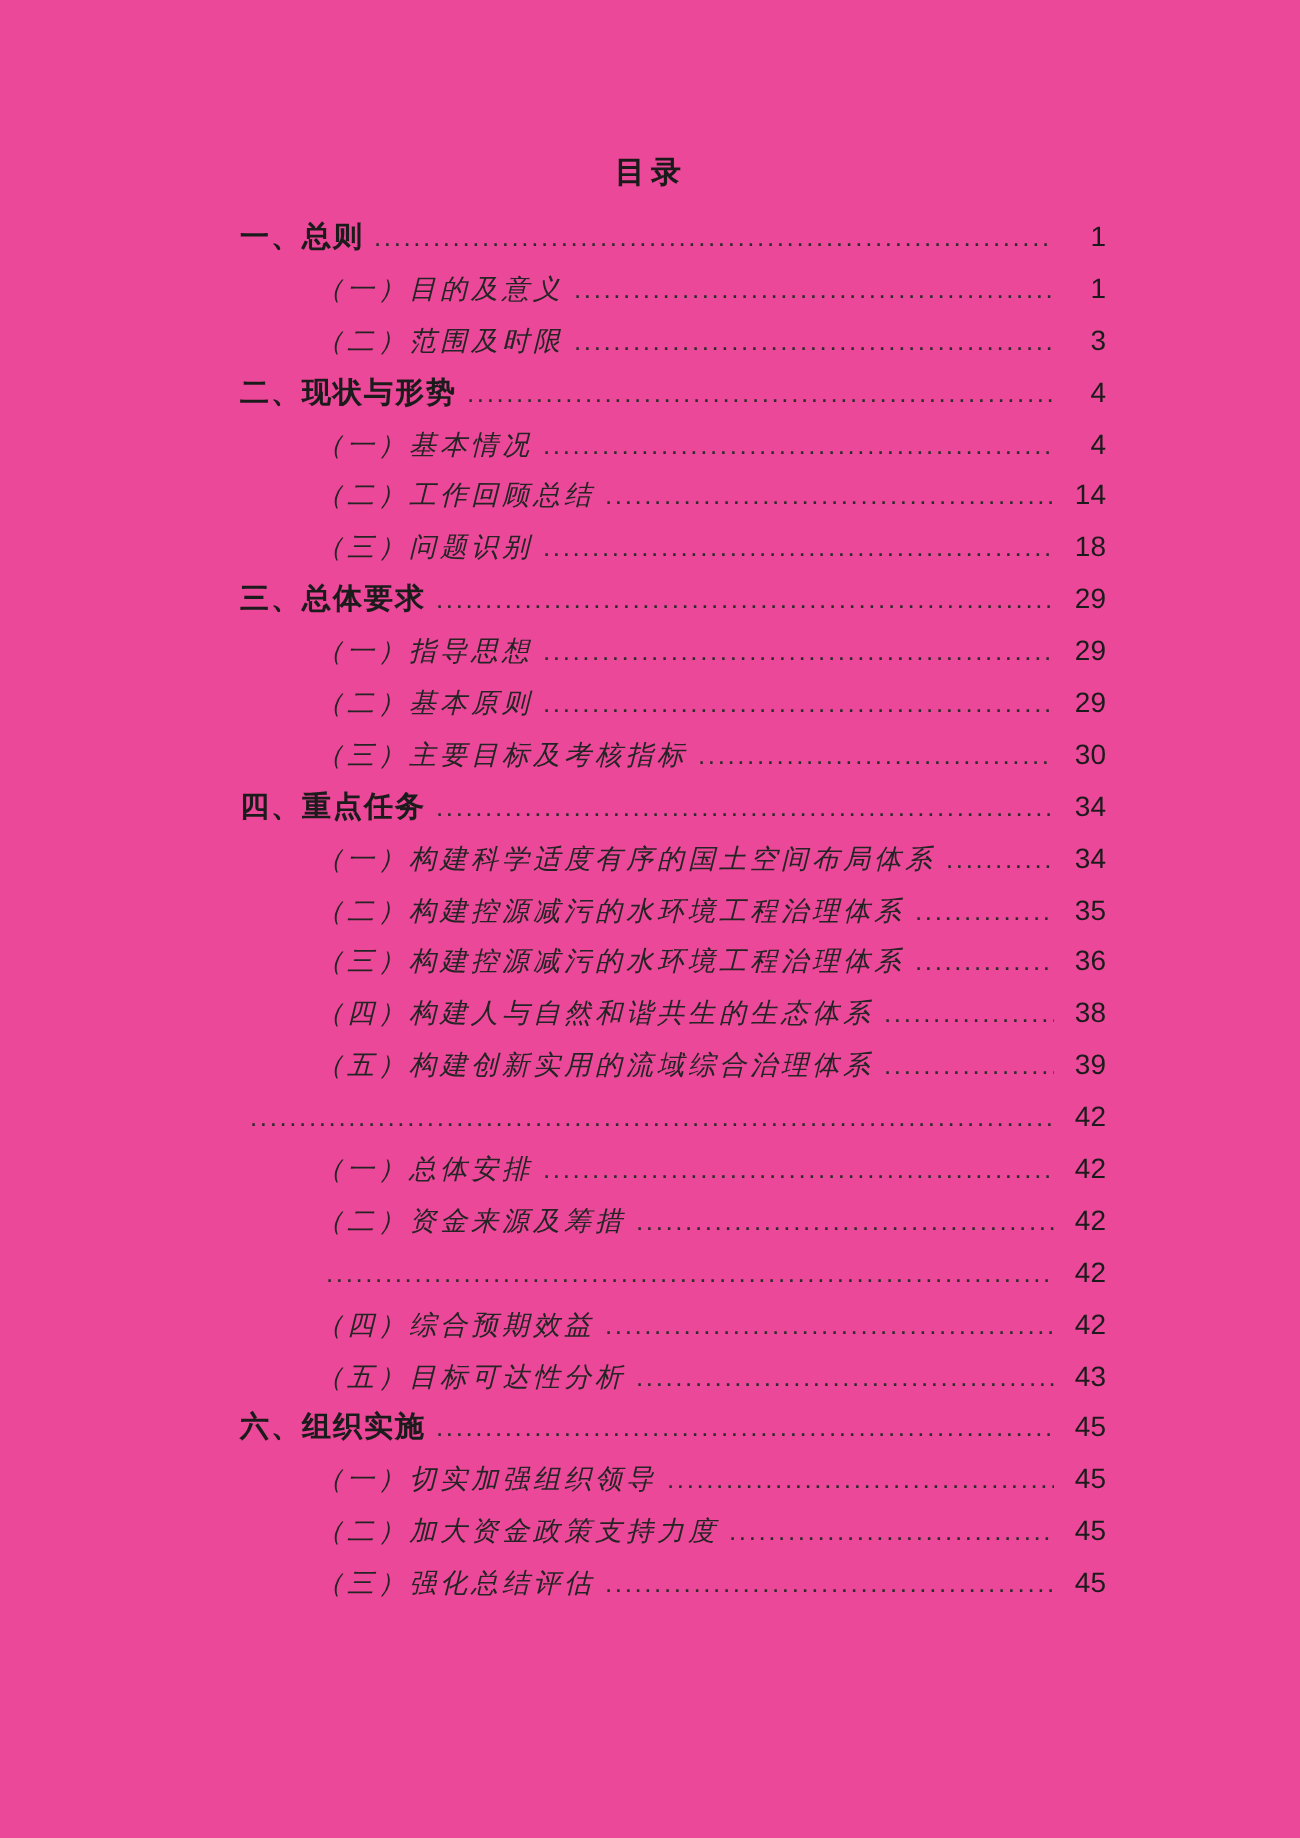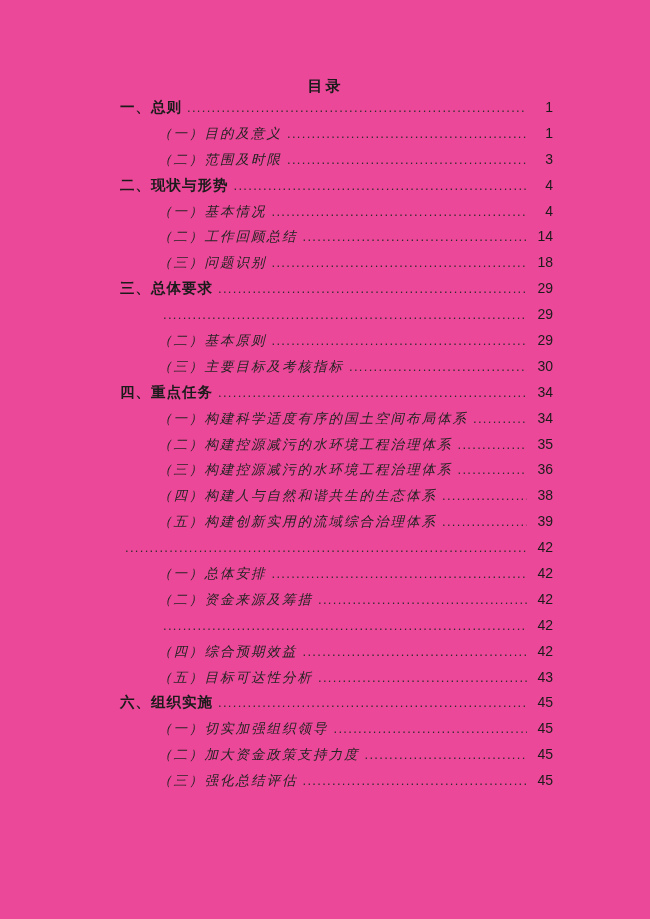--- a/index.html
+++ b/index.html
@@ -23,20 +23,21 @@
     left: -11px;
     text-align: center;
     font-family: "DejaVu Serif", serif;
     font-weight: 700;
     font-size: 15px;
     letter-spacing: 3px;
     line-height: 17px;
     color: #1a1a1a;
   }
   .toc {
+    margin-top: 11px;
   }
   .row {
     display: flex;
     align-items: baseline;
     height: 25.9px;
     line-height: 25.9px;
   }
   .row .label {
     white-space: nowrap;
   }
@@ -116,20 +117,21 @@
     <span class="label">（三）问题识别</span>
     <span class="leader">........................................................................................................................................................................................................</span>
     <span class="num">18</span>
   </div>
       <div class="row l1">
     <span class="label">三、总体要求</span>
     <span class="leader">........................................................................................................................................................................................................</span>
     <span class="num">29</span>
   </div>
       <div class="row l2">
+    <span class="label">（一）指导思想</span>
     <span class="leader">........................................................................................................................................................................................................</span>
     <span class="num">29</span>
   </div>
       <div class="row l2">
     <span class="label">（二）基本原则</span>
     <span class="leader">........................................................................................................................................................................................................</span>
     <span class="num">29</span>
   </div>
       <div class="row l2">
     <span class="label">（三）主要目标及考核指标</span>

